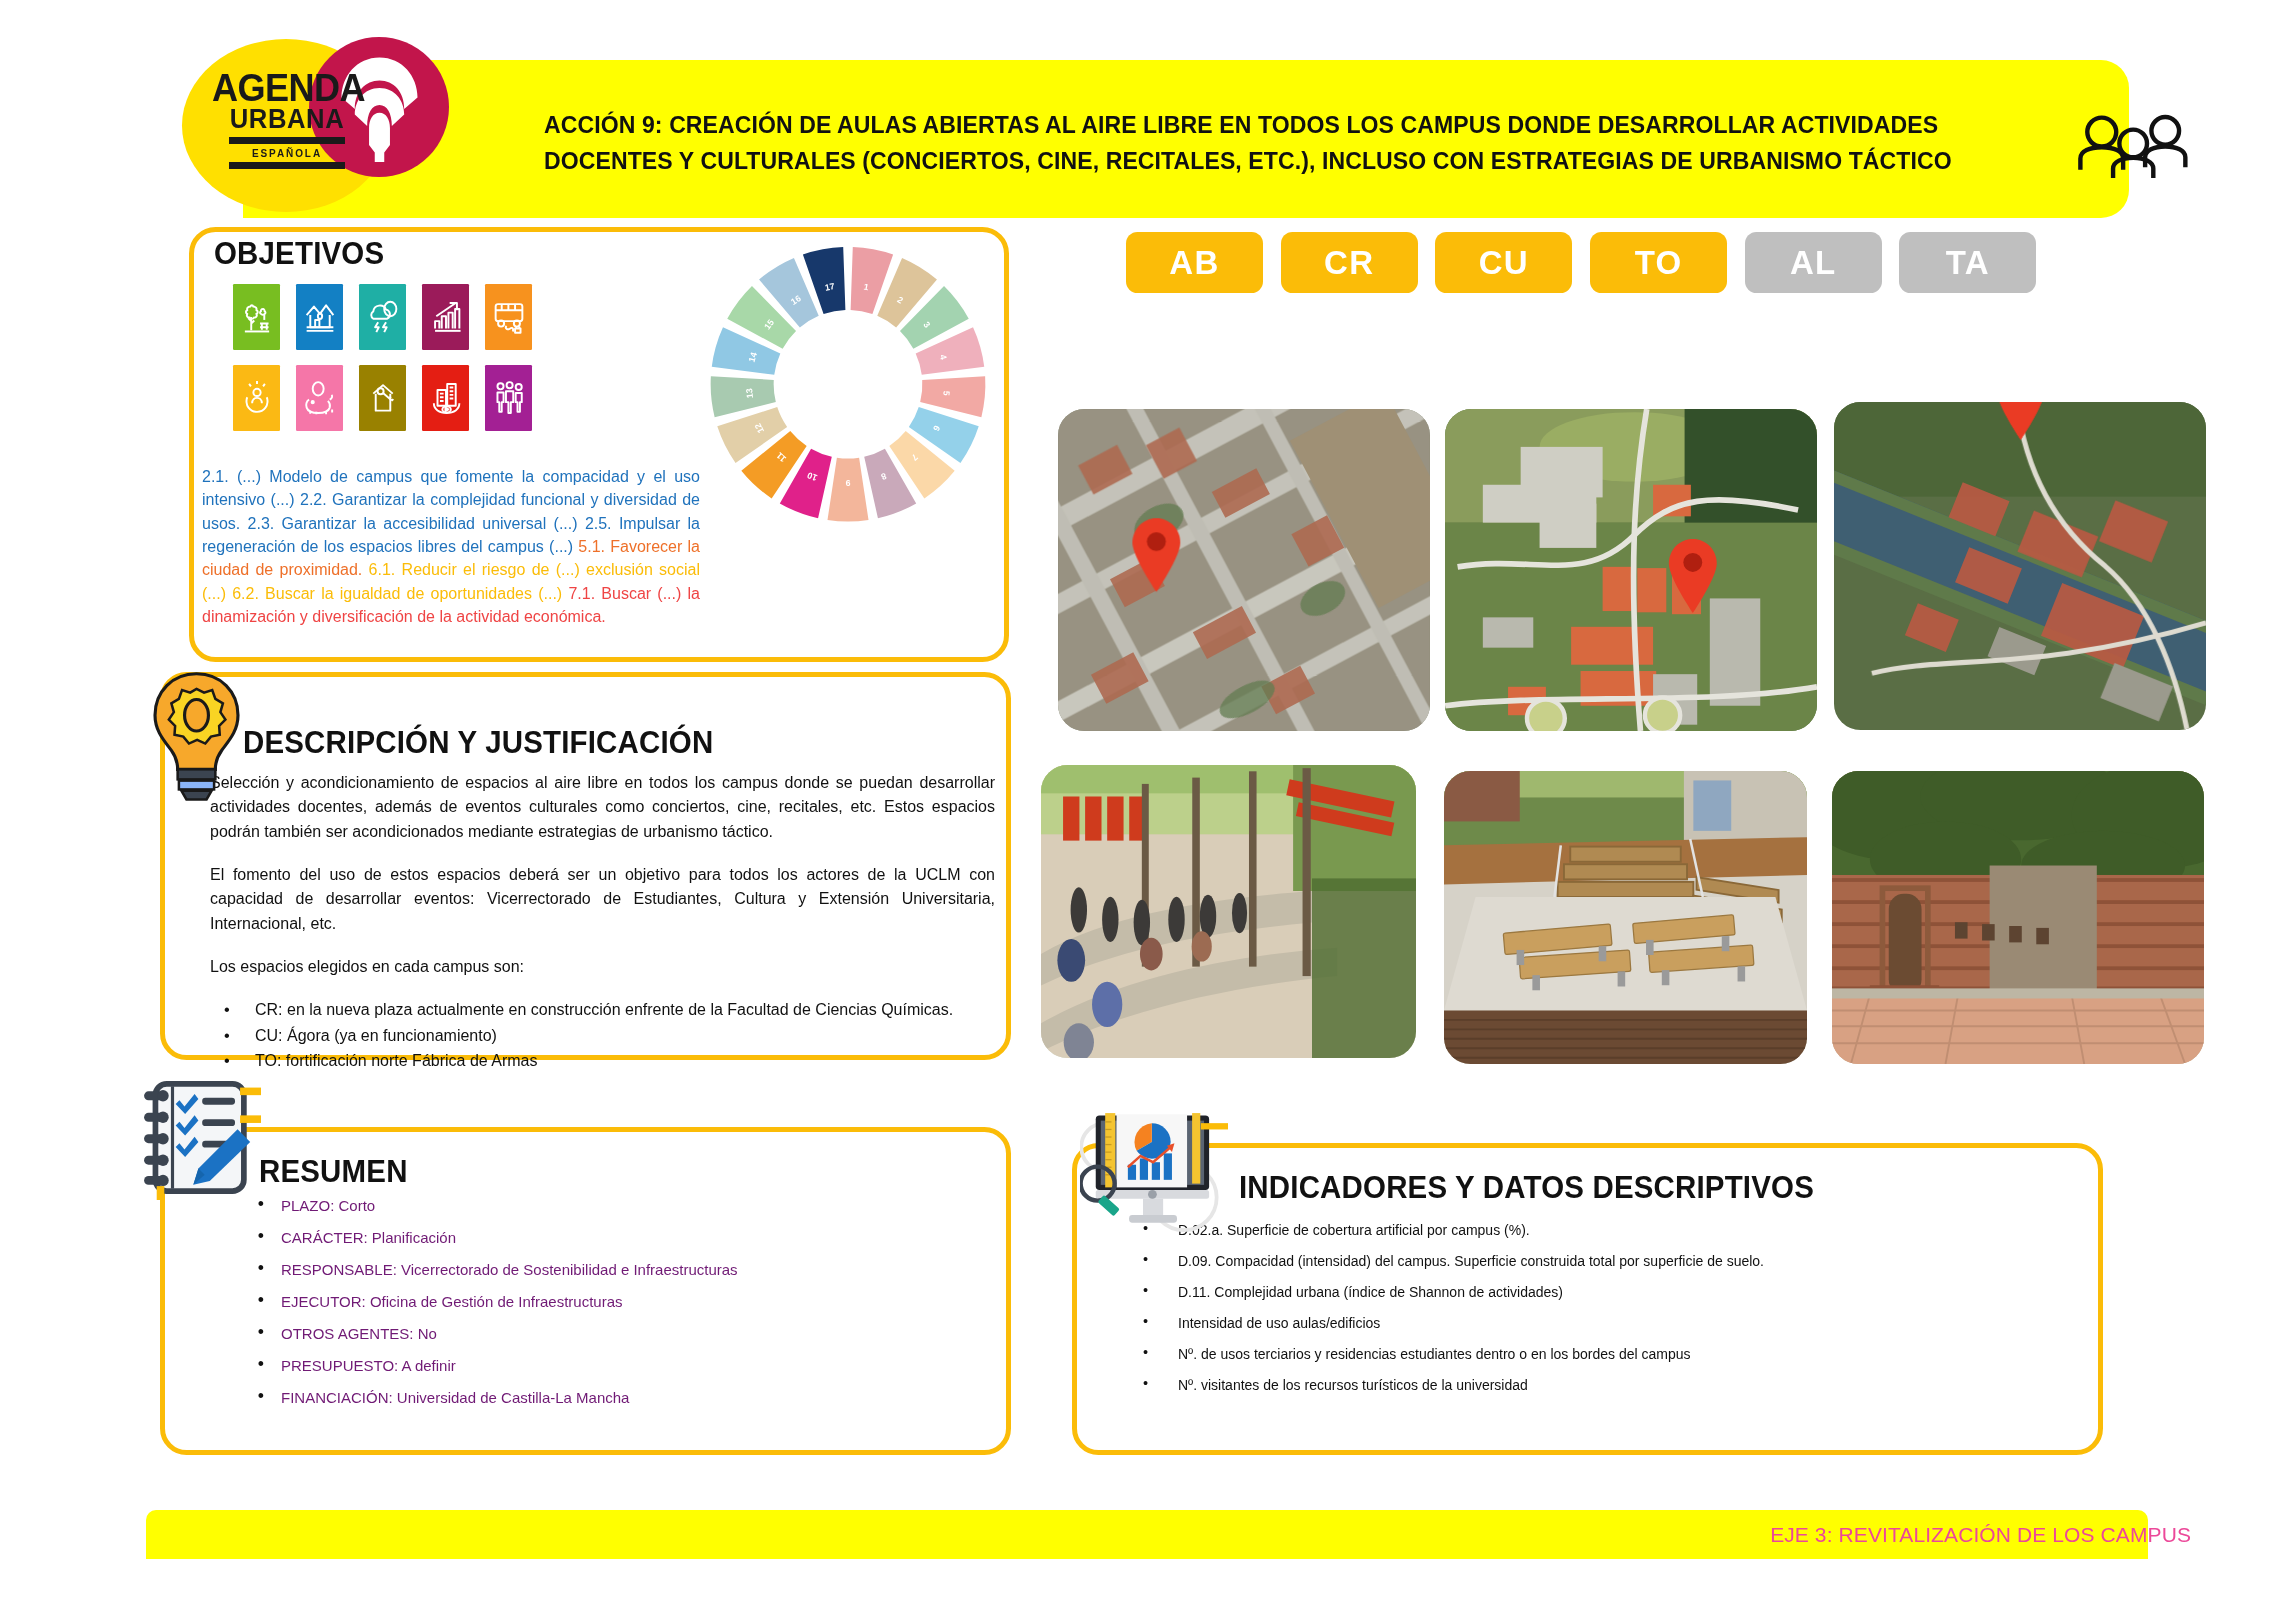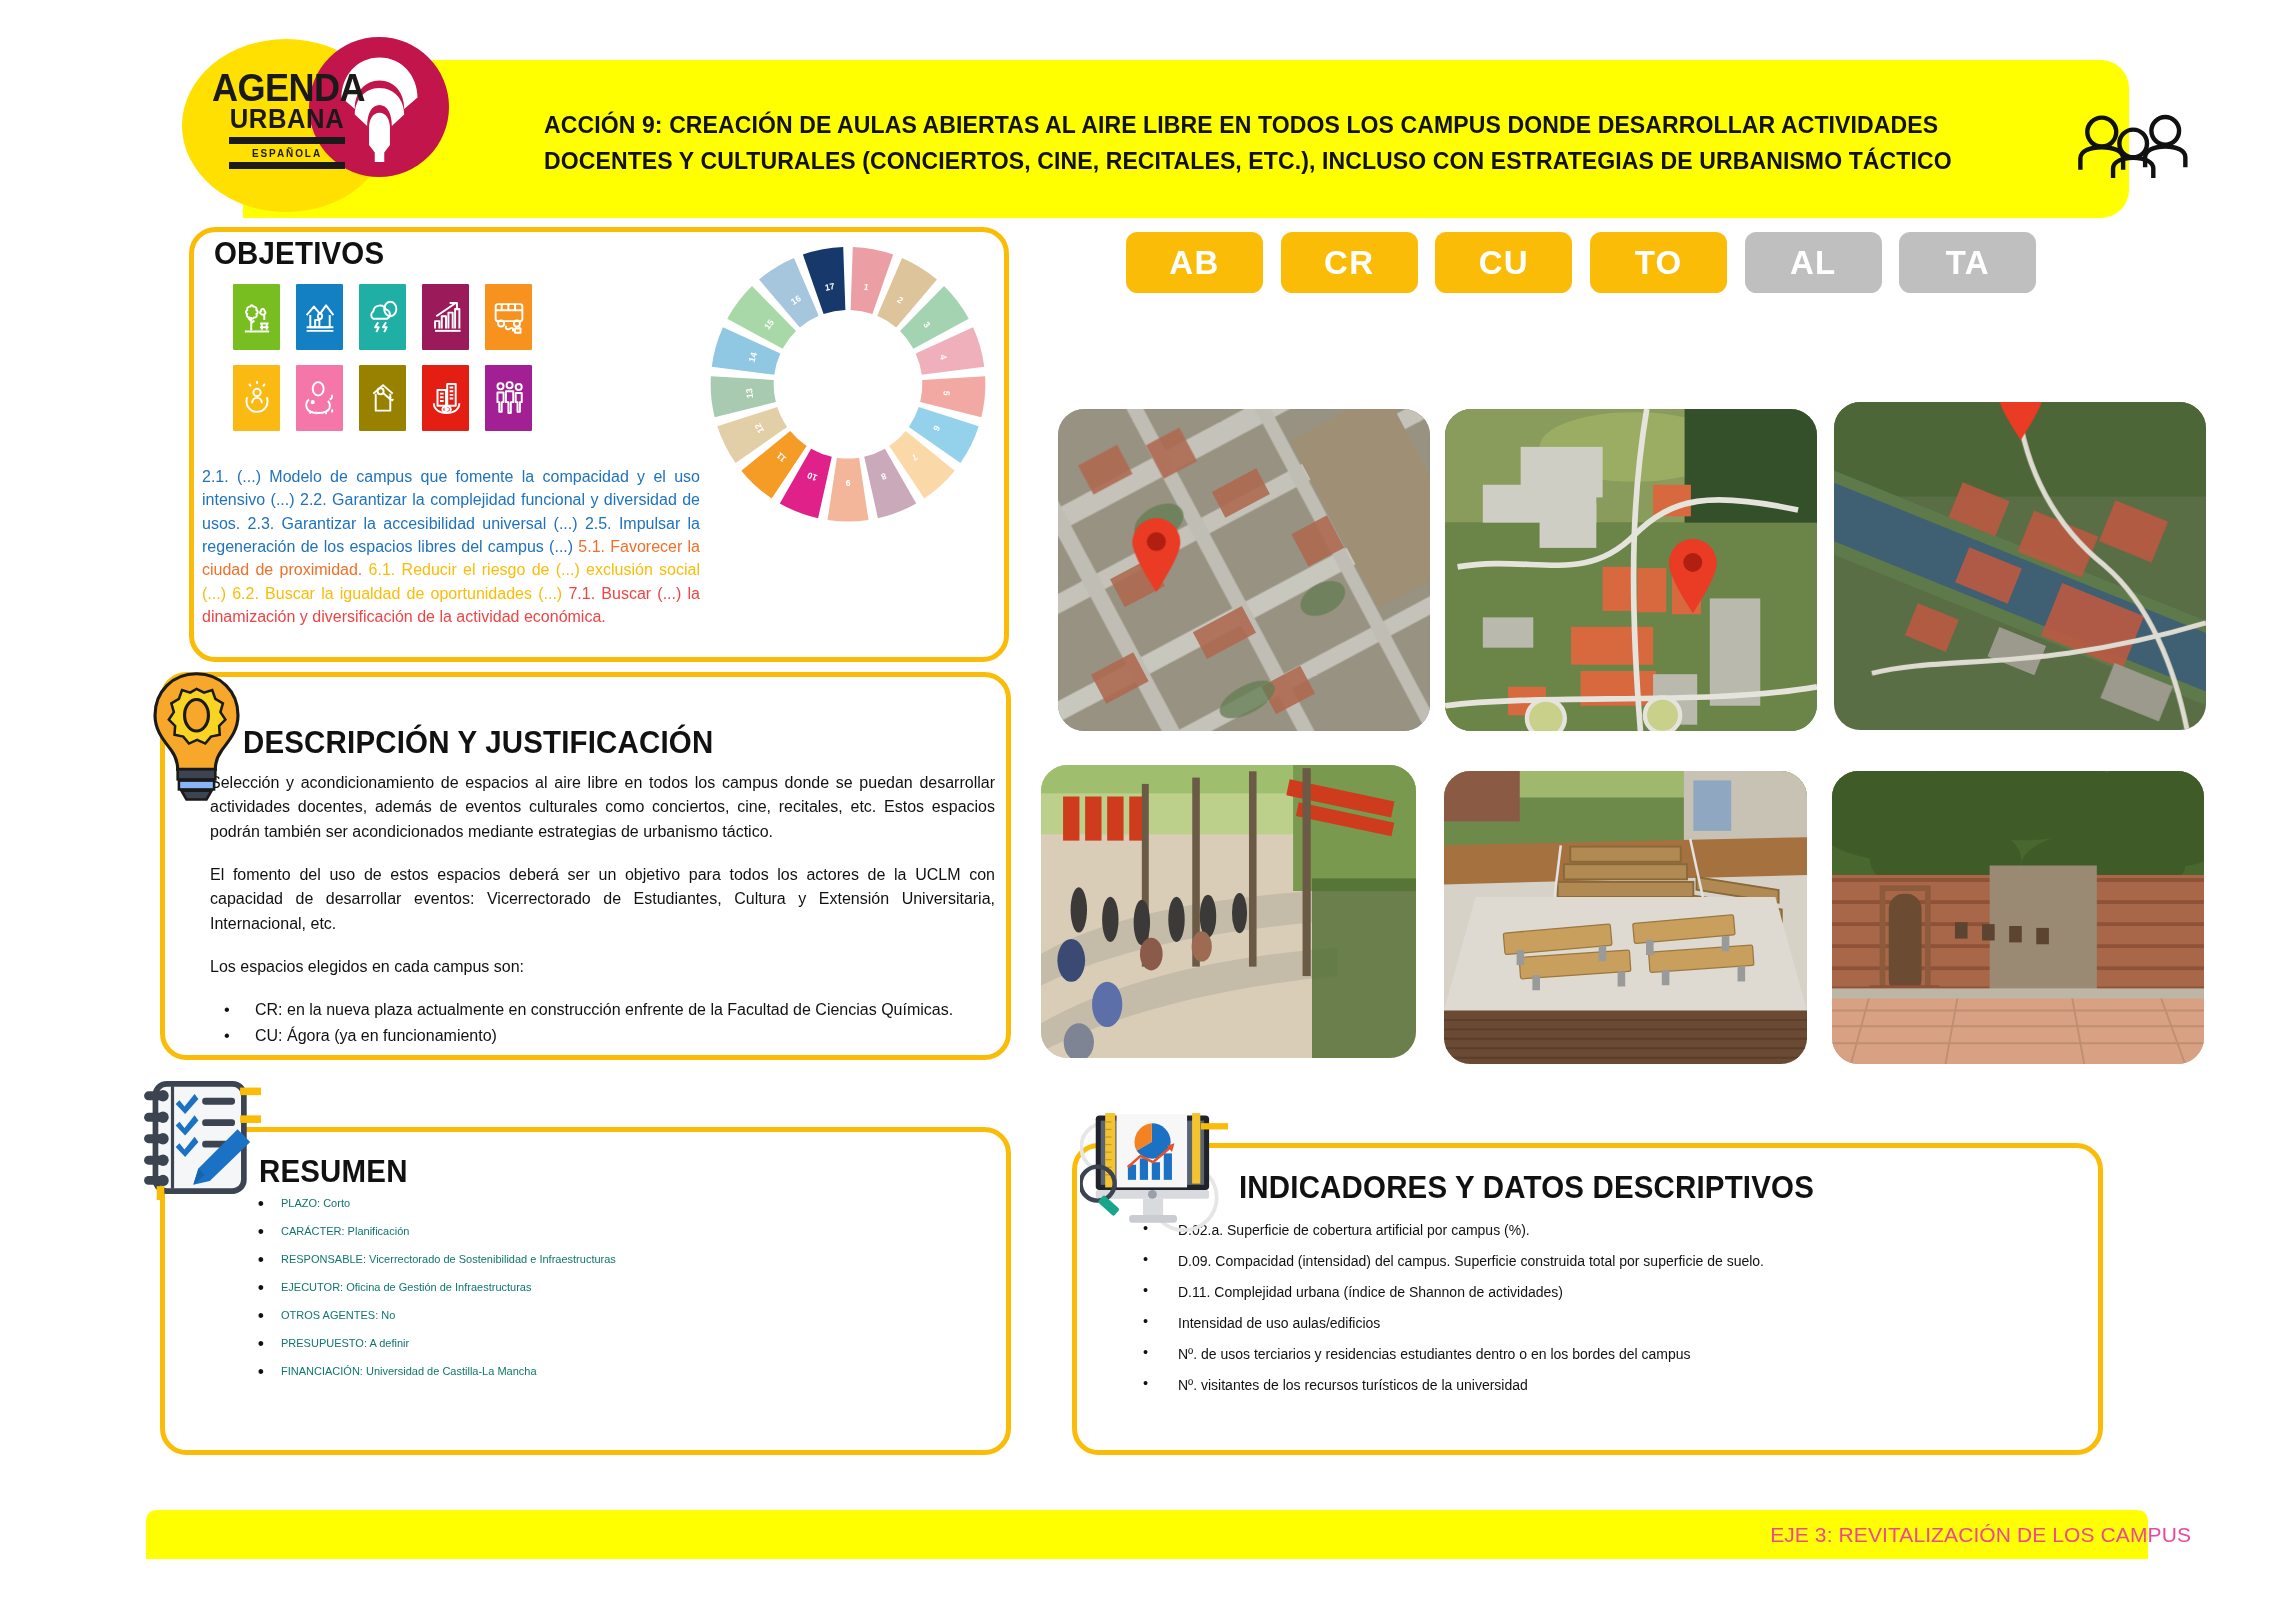--- a/index.html
+++ b/index.html
@@ -152,21 +152,21 @@
   }
   .desc-list li::before {
     content: "•"; position: absolute; left: 14px; top: -1.3px;
     font-size: 16.4px; color: #111;
   }
 
   
   .notepad { position: absolute; left: 144px; top: 1080px; width: 117px; height: 120px; z-index: 5; }
   .res-list {
     position: absolute; left: 249px; top: 1198px; width: 725px;
-    list-style: none; font-size: 11px; line-height: 1.0; color: #0f766e;
+    list-style: none; font-size: 15px; line-height: 1.0; color: #701a75;
   }
   .res-list li {
     position: relative; padding-left: 32px; margin-bottom: 17px;
   }
   .res-list li::before {
     content: "•"; position: absolute; left: 8.8px; top: -2.5px;
     font-size: 17.7px; color: #111;
   }
 
   
@@ -665,20 +665,21 @@
     <path d="M56 192 L104 192 L96 206 L64 206 Z" fill="#3b4450" stroke="#1a1a1a" stroke-width="4"></path>
   </svg>
   <div class="sec-title" id="t-descripcion">DESCRIPCIÓN Y JUSTIFICACIÓN</div>
   <div class="desc-body">
     <p>Selección y acondicionamiento de espacios al aire libre en todos los campus donde se puedan desarrollar actividades docentes, además de eventos culturales  como conciertos, cine, recitales, etc. Estos espacios podrán también ser acondicionados mediante estrategias de urbanismo táctico.</p>
     <p>El fomento del uso de estos espacios deberá ser un objetivo para todos los actores de la UCLM con capacidad de desarrollar eventos: Vicerrectorado de Estudiantes, Cultura y Extensión Universitaria, Internacional, etc.</p>
     <p>Los espacios elegidos en cada campus son:</p>
     <ul class="desc-list">
         <li>CR: en la nueva plaza actualmente en construcción enfrente de la Facultad de Ciencias Químicas.</li>
         <li>CU: Ágora (ya en funcionamiento)</li>
+        <li>TO: fortificación norte Fábrica de Armas</li>
       </ul>
   </div>
 
   <div class="card" id="card-resumen"></div>
   <svg class="notepad" viewBox="0 0 185 190">
     <rect x="18" y="6" width="140" height="170" rx="18" fill="#f4f6f8" stroke="#3b4450" stroke-width="9"></rect>
     <line x1="45" y1="10" x2="45" y2="172" stroke="#3b4450" stroke-width="5"></line>
     <g fill="#3b4450">
       <rect x="0" y="18" width="34" height="14" rx="7"></rect>
         <circle cx="30" cy="25" r="9"></circle>

